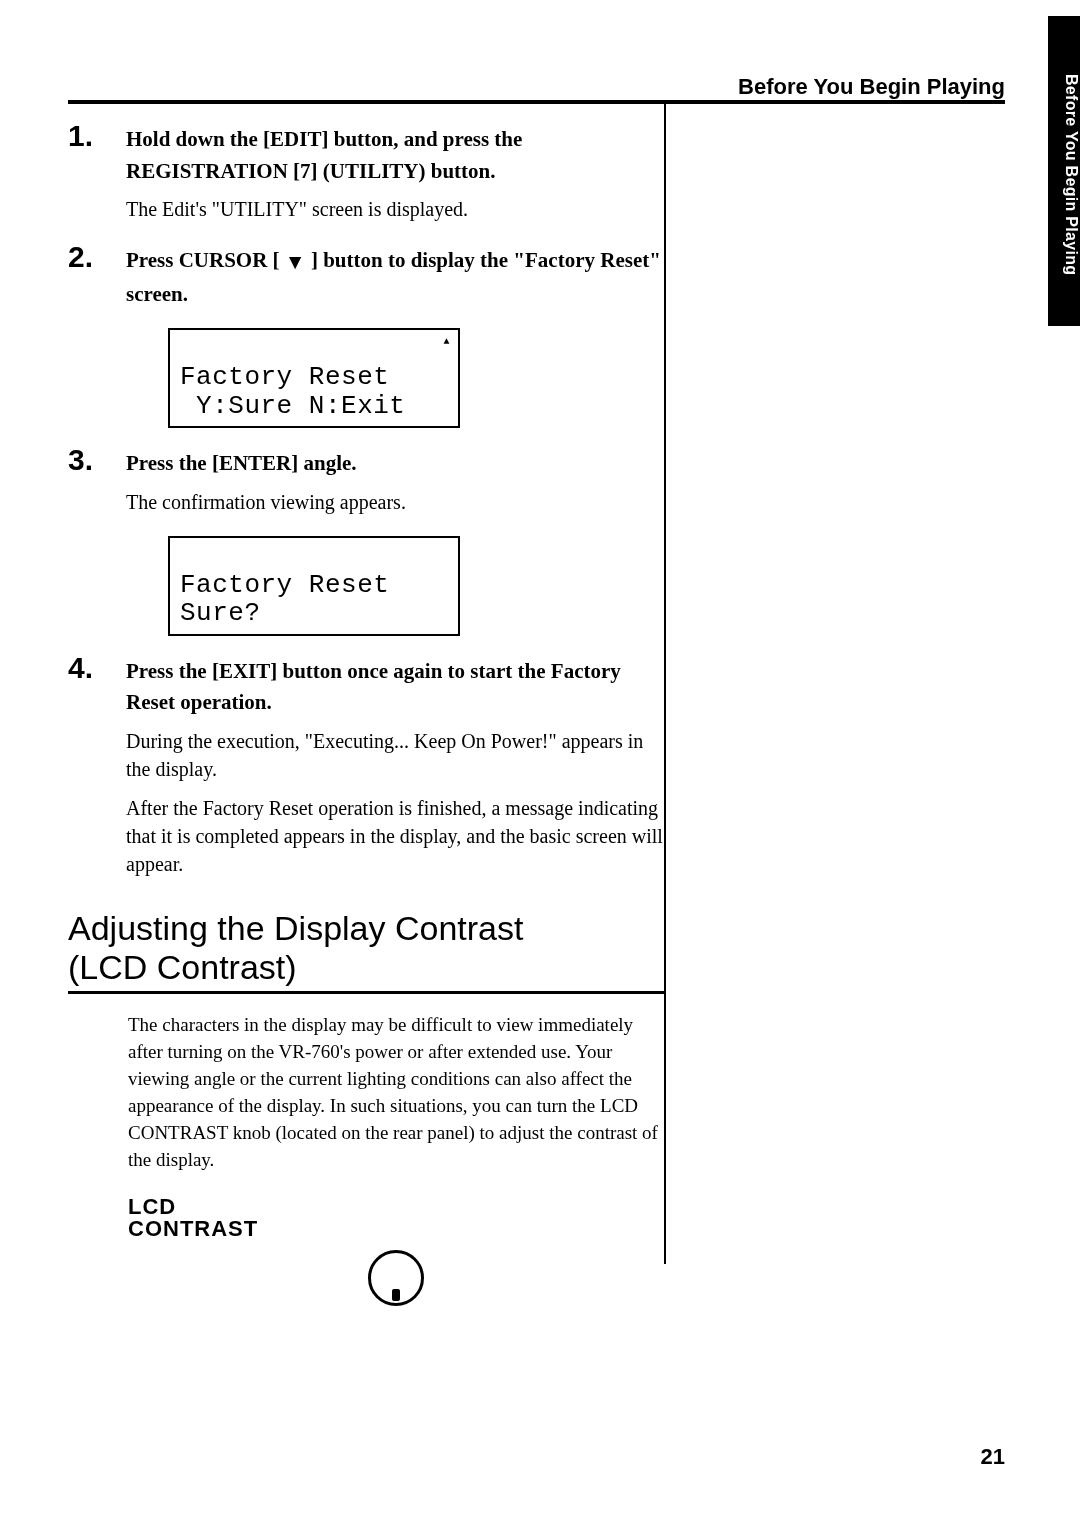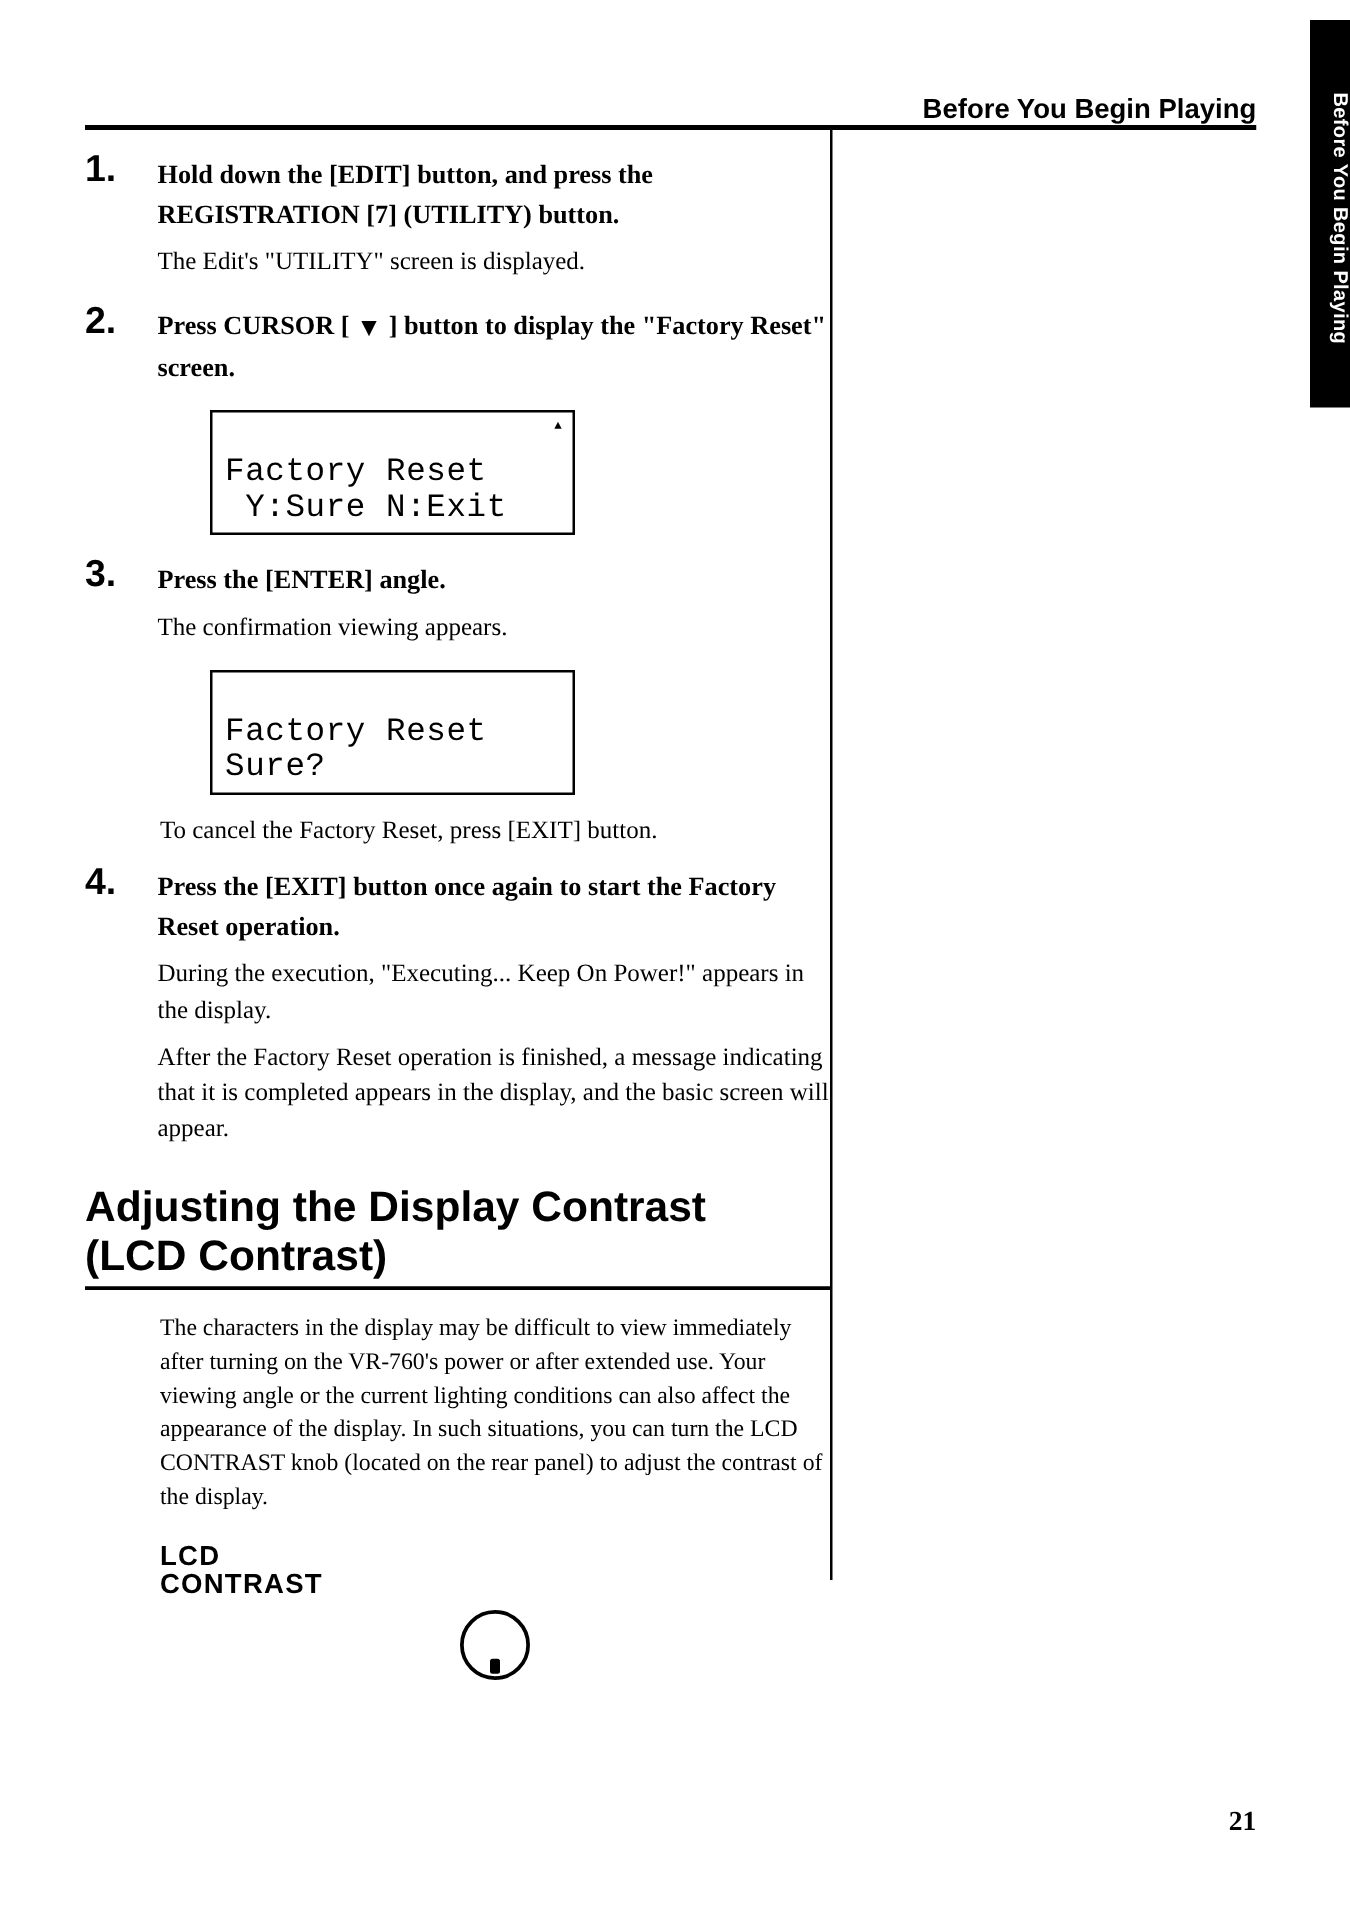--- a/index.html
+++ b/index.html
@@ -28,21 +28,21 @@
     text-orientation: mixed;
     text-align: center;
     padding-top: 8px;
     box-sizing: border-box;
     letter-spacing: 0.3px;
   }
   .page-number {
     position: absolute;
     right: 75px;
     bottom: 58px;
-    font-family: Liberation Serif, serif;
+    font-family: Liberation Sans, sans-serif;
     font-size: 22px;
     font-weight: 700;
   }
   .running-header {
     position: absolute;
     left: 68px;
     right: 75px;
     top: 74px;
     font-family: Arial, Helvetica, sans-serif;
     font-weight: 700;
@@ -115,21 +115,21 @@
     position: relative;
   }
   .lcd-arrow {
     position: absolute;
     right: 8px;
     top: 6px;
     font-size: 10px;
   }
   .section-title {
     font-family: Arial, Helvetica, sans-serif;
-    font-weight: 700;
+    font-weight: 400;
     font-size: 34px;
     line-height: 1.15;
     margin: 20px 0 2px 0;
   }
   .section-underline {
     height: 3px;
     background: #000;
     margin: 4px 0 18px 0;
     width: 596px;
   }
@@ -213,21 +213,20 @@
   <div class="step">
     <div class="step-num">3.</div>
     <div class="step-body">
       <p class="step-title">Press the [ENTER] angle.</p>
       <p class="step-desc">The confirmation viewing appears.</p>
     </div>
   </div>
   <div class="lcd-box">
 <span>Factory Reset</span>
 <span>Sure?</span></div>
-  <p class="step-desc indent">To cancel the Factory Reset, press [EXIT] button.</p>
 
   <div class="step">
     <div class="step-num">4.</div>
     <div class="step-body">
       <p class="step-title">Press the [EXIT] button once again to start the Factory Reset operation.</p>
       <p class="step-desc">During the execution, "Executing... Keep On Power!" appears in the display.</p>
       <p class="step-desc">After the Factory Reset operation is finished, a message indicating that it is completed appears in the display, and the basic screen will appear.</p>
     </div>
   </div>
 

